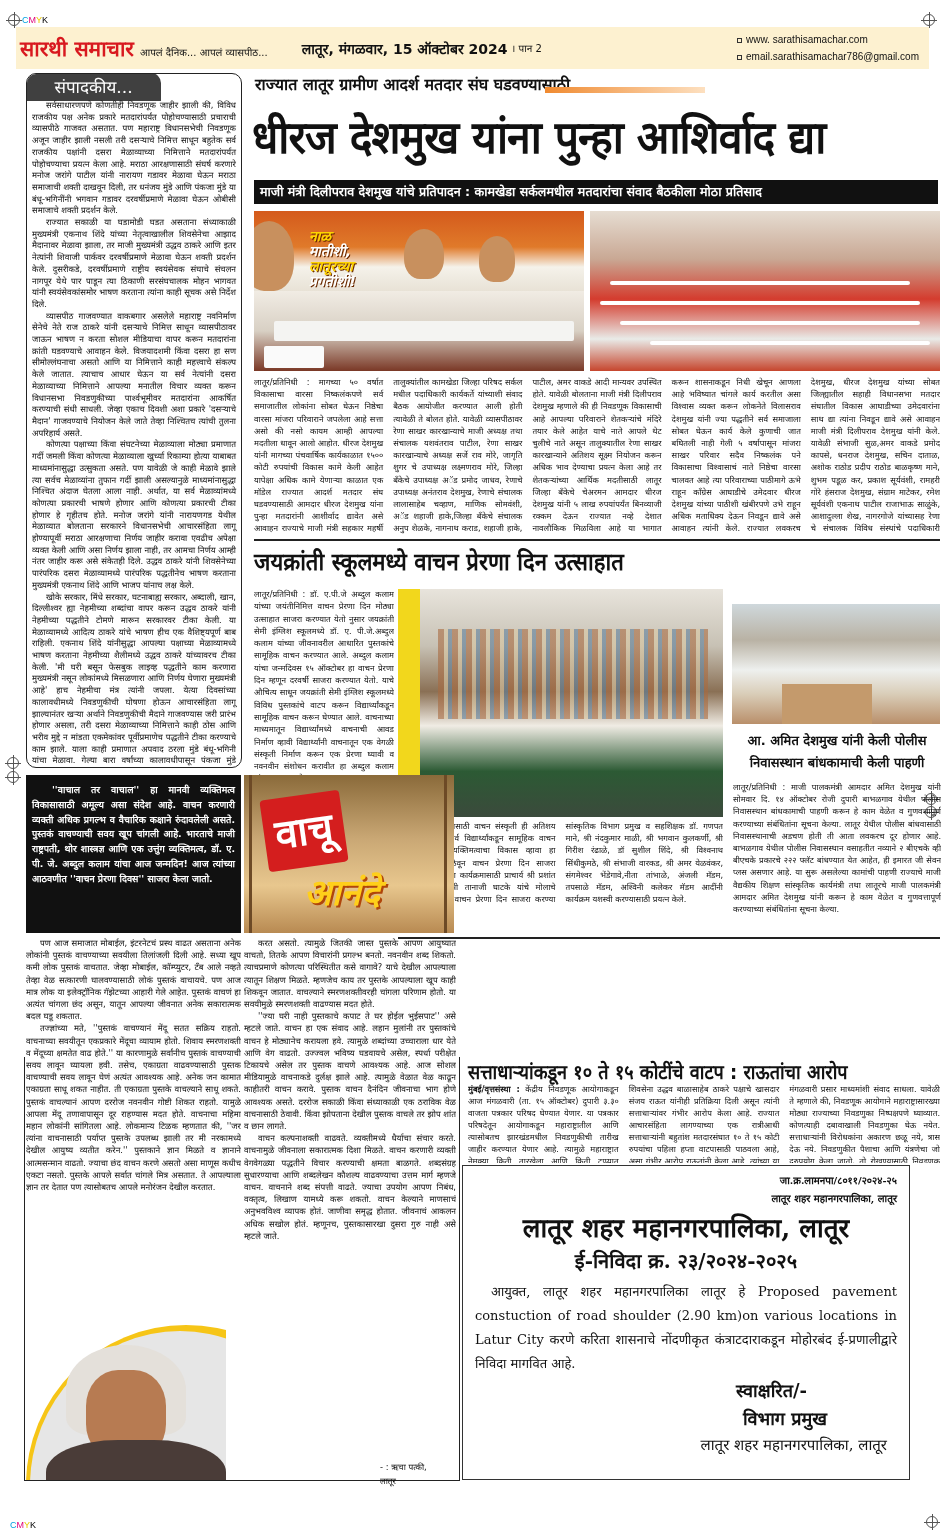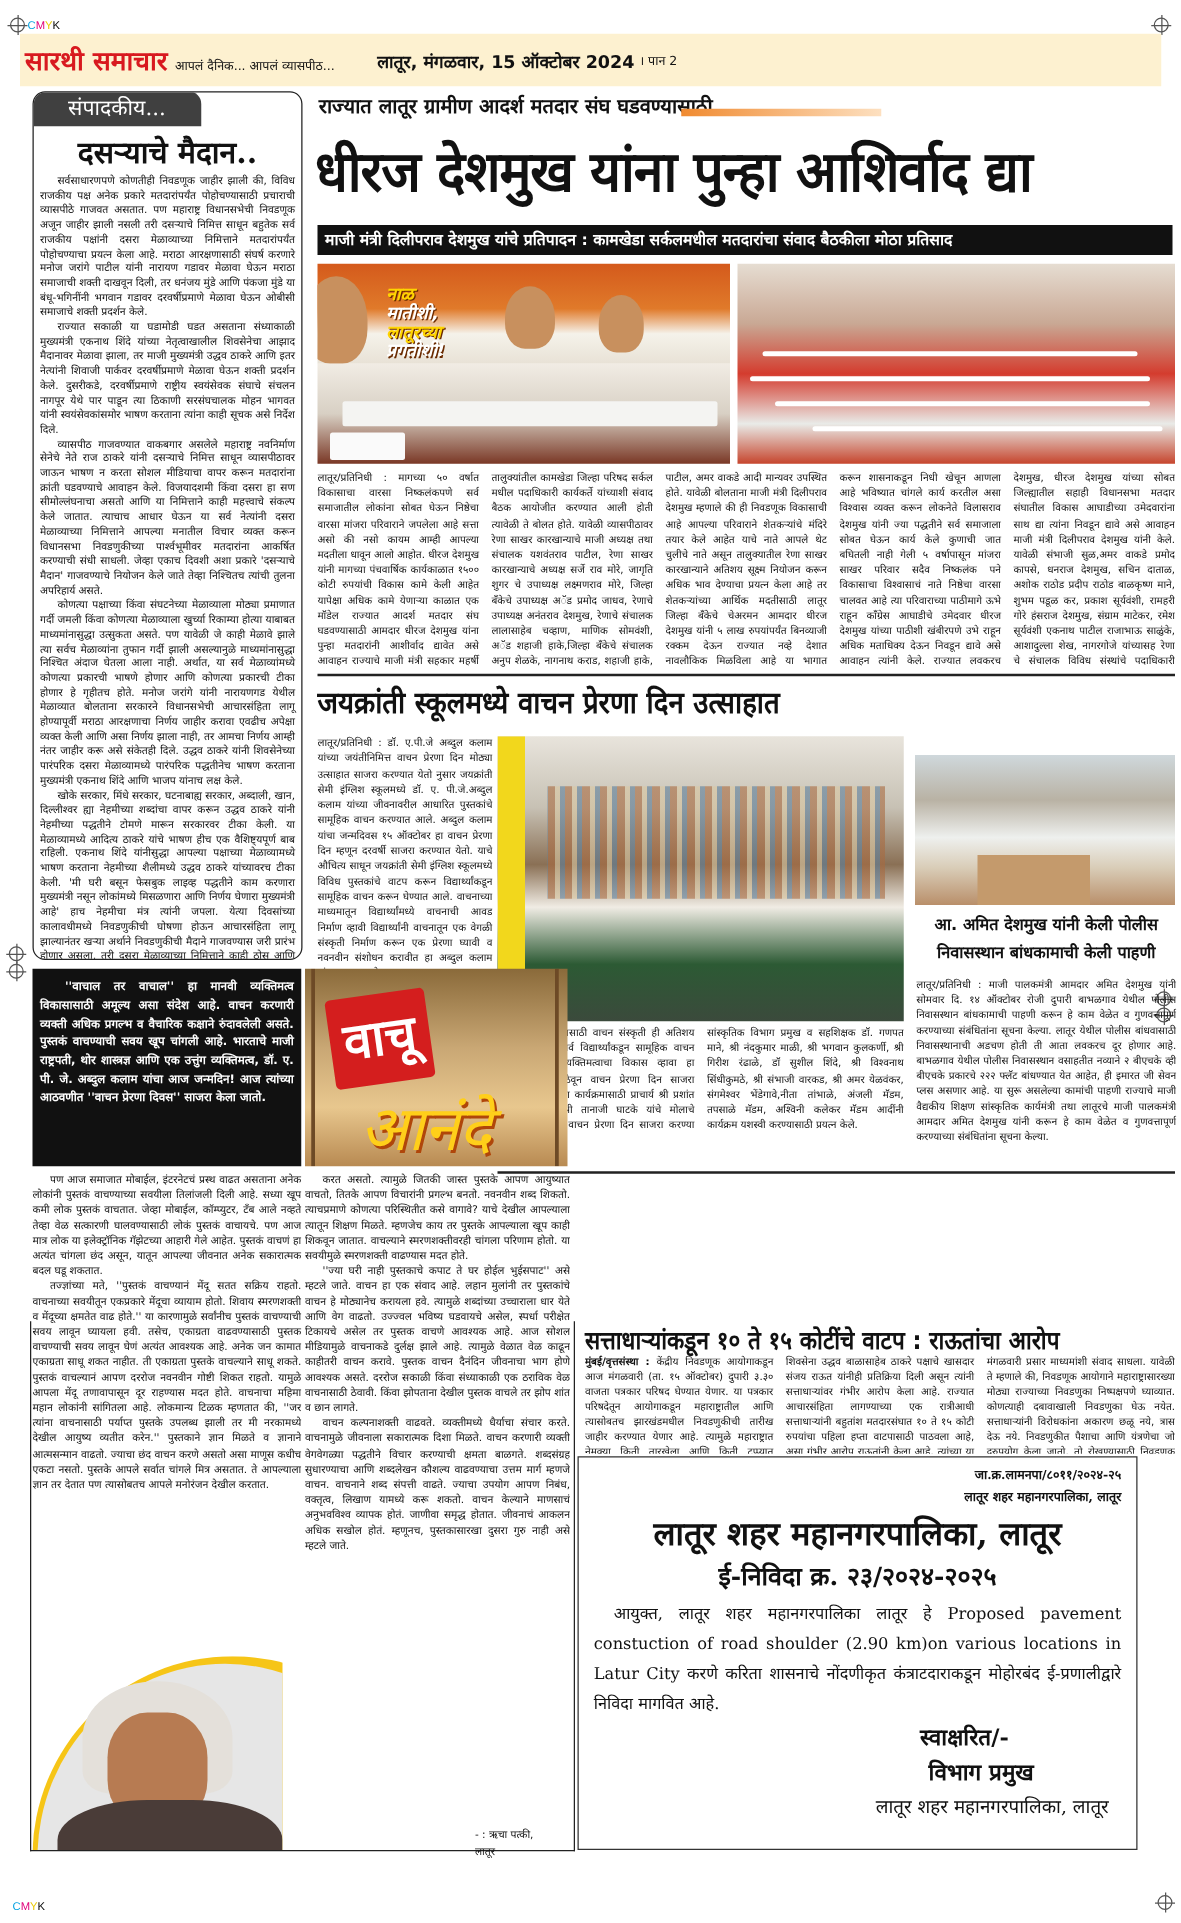--- a/index.html
+++ b/index.html
@@ -55,21 +55,21 @@
   .school-bottom { left: 398px; top: 820px; width: 325px; grid-template-columns: repeat(2, 1fr); height: 112px; overflow: hidden; }
   .police-photo { left: 732px; top: 604px; width: 208px; height: 120px; background: linear-gradient(180deg, #cfd8dc 0%, #b9b2a4 30%, #eef0ee 55%, #d9cdb8 75%, #b98f6a 100%); }
   .police-head { left: 733px; top: 730px; width: 208px; font-size: 13px; font-weight: bold; line-height: 22px; text-align: center; }
   .police-body { left: 733px; top: 781px; width: 208px; font-size: 8.2px; line-height: 12.2px; text-align: justify; height: 152px; overflow: hidden; }
 
   
   .read-box { left: 26px; top: 775px; width: 215px; height: 158px; background: #111; color: #fff; font-size: 9.4px; line-height: 14.8px; padding: 8px 6px 0; text-align: justify; font-weight: bold; }
   .read-box p { text-indent: 20px; }
   .vachu-img { left: 244px; top: 775px; width: 210px; height: 158px; background: linear-gradient(180deg, #8a6a3a 0%, #c9a774 40%, #e8c78e 70%, #b88a52 100%); overflow: hidden; }
   .vachu-red { position: absolute; left: 20px; top: 20px; width: 80px; height: 72px; background: #d41e1e; transform: rotate(-8deg); border-radius: 4px; color: #fff; font-weight: bold; font-size: 40px; text-align: center; line-height: 72px; }
-  .vachu-yellow { position: absolute; left: 44px; top: 92px; font-size: 50px; font-weight: normal; color: #ffcf1a; text-shadow: 2px 2px 0 #b0460a; font-style: italic; }
+  .vachu-yellow { position: absolute; left: 60px; top: 92px; font-size: 36px; font-weight: bold; color: #ffcf1a; text-shadow: 2px 2px 0 #b0460a; font-style: italic; }
   .shelf { position: absolute; width: 3px; background: #6d4a26; }
 
   .read-text-l { left: 26px; top: 937px; width: 215px; font-size: 8.4px; line-height: 12.2px; text-align: justify; height: 420px; overflow: hidden; }
   .read-text-l p { text-indent: 14px; }
   .read-text-r { left: 244px; top: 937px; width: 212px; font-size: 8.4px; line-height: 12.2px; text-align: justify; height: 540px; overflow: hidden; }
   .read-text-r p { text-indent: 14px; }
   .read-frame { left: 24px; top: 1057px; width: 436px; height: 424px; border-left: 1px solid #222; border-right: 1px solid #222; border-bottom: 1px solid #222; }
   .kalam { left: 26px; top: 1325px; width: 200px; height: 155px; overflow: hidden; }
   .arc-y { position: absolute; left: 0; top: 0; width: 320px; height: 320px; border-radius: 50%; background: #f6c517; }
   .arc-w { position: absolute; left: 4px; top: 6px; width: 300px; height: 310px; border-radius: 50%; background: #e6e6e6; }
@@ -105,25 +105,28 @@
 <div class="regmark" style="left:925px;top:793px;"></div>
 <div class="regmark" style="left:925px;top:806px;"></div>
 <div class="regmark" style="left:926px;top:1516px;"></div>
 <div class="abs cmyk" style="left:10px;top:1520px;"><span class="c">C</span><span class="m">M</span><span class="y">Y</span><span class="k">K</span></div>
 
 <div class="abs masthead">
   <span class="brand">सारथी समाचार</span>
   <span class="tagline">आपलं दैनिक... आपलं व्यासपीठ...</span>
   <span class="dateline">लातूर, मंगळवार, 15 ऑक्टोबर 2024</span>
   <span class="page-no">। पान 2</span>
+  <div class="contacts">
+    <div><span class="b"></span><span>www. sarathisamachar.com</span></div>
+    <div><span class="b"></span><span>email.sarathisamachar786@gmail.com</span></div>
+  </div>
 </div>
 
 <div class="abs editorial">
   <div class="ed-head">संपादकीय...</div>
-  <div class="ed-title">दसऱ्याचे मैदान..</div>
   <div class="ed-body">
     <p>सर्वसाधारणपणे कोणतीही निवडणूक जाहीर झाली की, विविध राजकीय पक्ष अनेक प्रकारे मतदारांपर्यंत पोहोचण्यासाठी प्रचाराची व्यासपीठे गाजवत असतात. पण महाराष्ट्र विधानसभेची निवडणूक अजून जाहीर झाली नसली तरी दसऱ्याचे निमित्त साधून बहुतेक सर्व राजकीय पक्षांनी दसरा मेळाव्याच्या निमित्ताने मतदारांपर्यंत पोहोचण्याचा प्रयत्न केला आहे. मराठा आरक्षणासाठी संघर्ष करणारे मनोज जरांगे पाटील यांनी नारायण गडावर मेळावा घेऊन मराठा समाजाची शक्ती दाखवून दिली, तर धनंजय मुंडे आणि पंकजा मुंडे या बंधू-भगिनींनी भगवान गडावर दरवर्षीप्रमाणे मेळावा घेऊन ओबीसी समाजाचे शक्ती प्रदर्शन केले.</p>
     <p>राज्यात सकाळी या घडामोडी घडत असताना संध्याकाळी मुख्यमंत्री एकनाथ शिंदे यांच्या नेतृत्वाखालील शिवसेनेचा आझाद मैदानावर मेळावा झाला, तर माजी मुख्यमंत्री उद्धव ठाकरे आणि इतर नेत्यांनी शिवाजी पार्कवर दरवर्षीप्रमाणे मेळावा घेऊन शक्ती प्रदर्शन केले. दुसरीकडे, दरवर्षीप्रमाणे राष्ट्रीय स्वयंसेवक संघाचे संचलन नागपूर येथे पार पाडून त्या ठिकाणी सरसंघचालक मोहन भागवत यांनी स्वयंसेवकांसमोर भाषण करताना त्यांना काही सूचक असे निर्देश दिले.</p>
     <p>व्यासपीठ गाजवण्यात वाकबगार असलेले महाराष्ट्र नवनिर्माण सेनेचे नेते राज ठाकरे यांनी दसऱ्याचे निमित्त साधून व्यासपीठावर जाऊन भाषण न करता सोशल मीडियाचा वापर करून मतदारांना क्रांती घडवण्याचे आवाहन केले. विजयादशमी किंवा दसरा हा सण सीमोल्लंघनाचा असतो आणि या निमित्ताने काही महत्त्वाचे संकल्प केले जातात. त्याचाच आधार घेऊन या सर्व नेत्यांनी दसरा मेळाव्याच्या निमित्ताने आपल्या मनातील विचार व्यक्त करून विधानसभा निवडणुकीच्या पार्श्वभूमीवर मतदारांना आकर्षित करण्याची संधी साधली. जेव्हा एकाच दिवशी अशा प्रकारे 'दसऱ्याचे मैदान' गाजवण्याचे नियोजन केले जाते तेव्हा निश्चितच त्यांची तुलना अपरिहार्य असते.</p>
     <p>कोणत्या पक्षाच्या किंवा संघटनेच्या मेळाव्याला मोठ्या प्रमाणात गर्दी जमली किंवा कोणत्या मेळाव्याला खुर्च्या रिकाम्या होत्या याबाबत माध्यमांनासुद्धा उत्सुकता असते. पण यावेळी जे काही मेळावे झाले त्या सर्वच मेळाव्यांना तुफान गर्दी झाली असल्यानुळे माध्यमांनासुद्धा निश्चित अंदाज घेतला आला नाही. अर्थात, या सर्व मेळाव्यांमध्ये कोणत्या प्रकारची भाषणे होणार आणि कोणत्या प्रकारची टीका होणार हे गृहीतच होते. मनोज जरांगे यांनी नारायणगड येथील मेळाव्यात बोलताना सरकारने विधानसभेची आचारसंहिता लागू होण्यापूर्वी मराठा आरक्षणाचा निर्णय जाहीर करावा एवढीच अपेक्षा व्यक्त केली आणि असा निर्णय झाला नाही, तर आमचा निर्णय आम्ही नंतर जाहीर करू असे संकेतही दिले. उद्धव ठाकरे यांनी शिवसेनेच्या पारंपरिक दसरा मेळाव्यामध्ये पारंपरिक पद्धतीनेच भाषण करताना मुख्यमंत्री एकनाथ शिंदे आणि भाजप यांनाच लक्ष केले.</p>
     <p>खोके सरकार, मिंधे सरकार, घटनाबाह्य सरकार, अब्दाली, खान, दिल्लीश्वर ह्या नेहमीच्या शब्दांचा वापर करून उद्धव ठाकरे यांनी नेहमीच्या पद्धतीने टोमणे मारून सरकारवर टीका केली. या मेळाव्यामध्ये आदित्य ठाकरे यांचे भाषण हीच एक वैशिष्ट्यपूर्ण बाब राहिली. एकनाथ शिंदे यांनीसुद्धा आपल्या पक्षाच्या मेळाव्यामध्ये भाषण करताना नेहमीच्या शैलीमध्ये उद्धव ठाकरे यांच्यावरच टीका केली. 'मी घरी बसून फेसबुक लाइव्ह पद्धतीने काम करणारा मुख्यमंत्री नसून लोकांमध्ये मिसळणारा आणि निर्णय घेणारा मुख्यमंत्री आहे' हाच नेहमीचा मंत्र त्यांनी जपला. येत्या दिवसांच्या कालावधीमध्ये निवडणुकीची घोषणा होऊन आचारसंहिता लागू झाल्यानंतर खऱ्या अर्थाने निवडणुकीची मैदाने गाजवण्यास जरी प्रारंभ होणार असला, तरी दसरा मेळाव्याच्या निमित्ताने काही ठोस आणि भरीव मुद्दे न मांडता एकमेकांवर पूर्वीप्रमाणेच पद्धतीने टीका करण्याचे काम झाले. याला काही प्रमाणात अपवाद ठरला मुंडे बंधू-भगिनी यांचा मेळावा. गेल्या बारा वर्षांच्या कालावधीपासून पंकजा मुंडे भगवानगडावर मेळावे घेत आहेत.</p>
 
   </div>
 </div>
 

